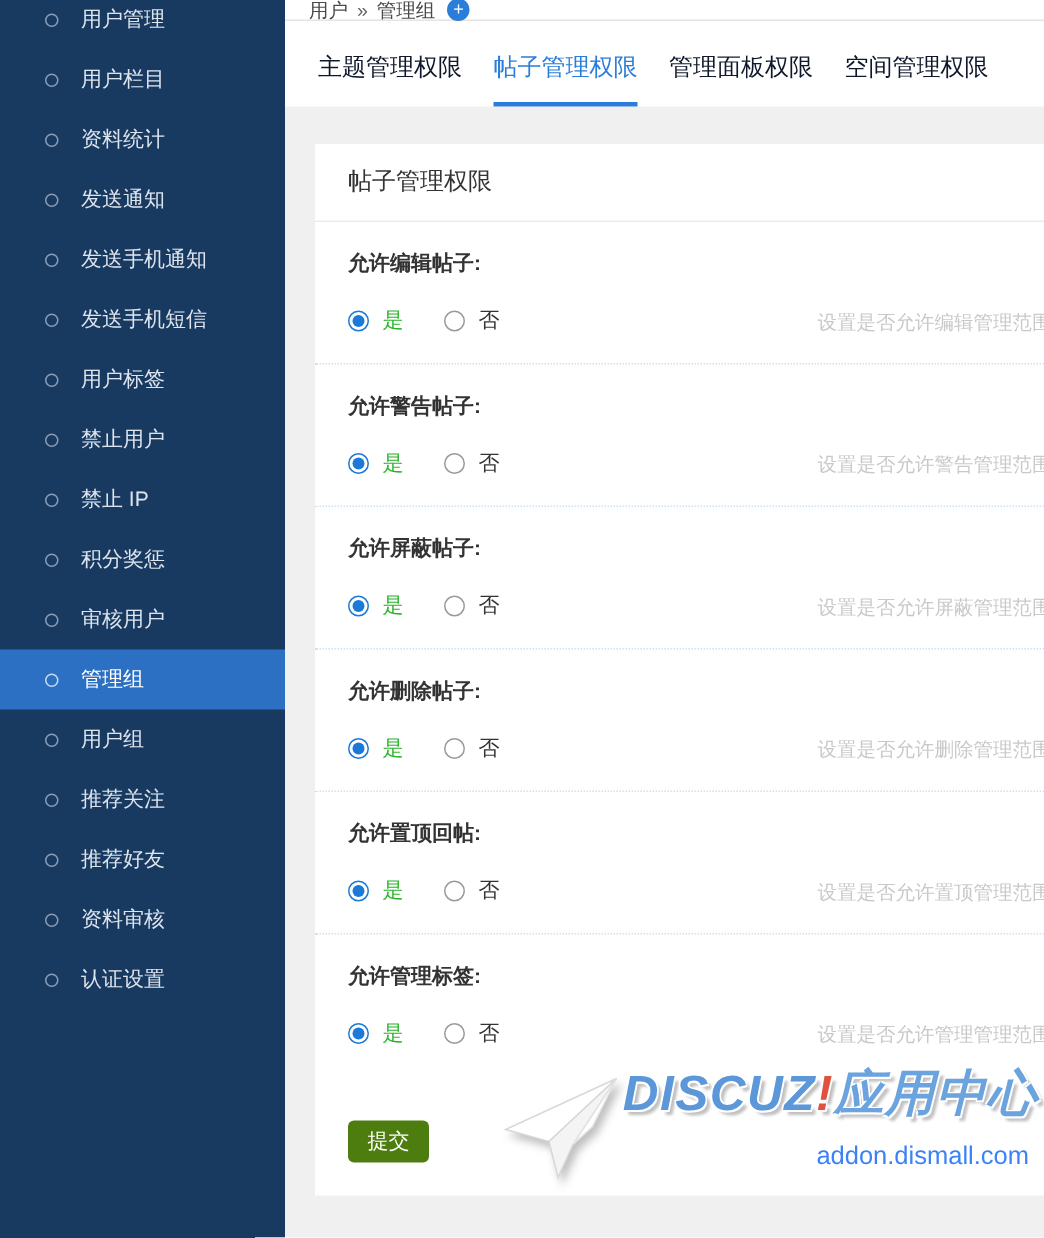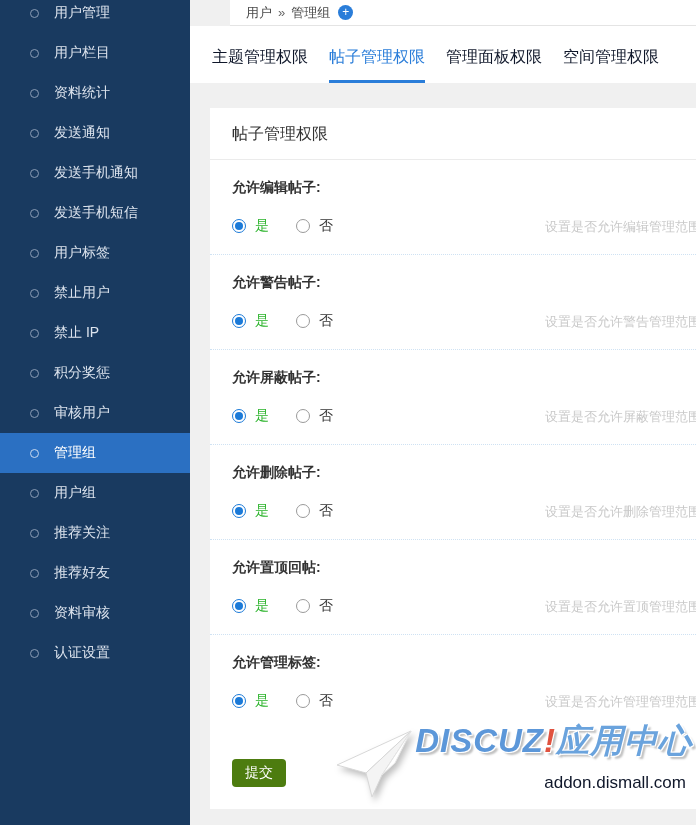--- a/index.html
+++ b/index.html
@@ -23,22 +23,22 @@
   .side-dot {
     width:9px; height:9px; border:1px solid #8a9cb5; border-radius:50%;
     margin-right:15px; flex:0 0 auto;
   }
   .side-item.active .side-dot { border-color:#c9d9ef; }
 
   
   .main { position:absolute; left:190px; top:0; width:506px; height:825px; }
 
   .crumb-bar {
-    height:26px; background:#ffffff; border-bottom:1px solid #e4e4e4;
-    display:flex; align-items:center; padding-left:16px; font-size:13px; color:#4a4a4a;margin-left:40px;
+    height:14px; background:#ffffff; border-bottom:1px solid #e4e4e4;
+    display:flex; align-items:center; padding-left:16px; font-size:13px; color:#4a4a4a;
   }
   .crumb-sep { margin:0 6px; color:#666; }
   .crumb-add {
     width:15px; height:15px; border-radius:50%; background:#2a7dd9; color:#fff;
     font-size:12px; line-height:14px; text-align:center; margin-left:8px; cursor:pointer;
   }
 
   .tab-bar {
     height:57px; background:#ffffff; display:flex; align-items:flex-end; padding-left:22px;
   }
@@ -87,21 +87,21 @@
   .wm-plane { margin:14px 2px 0 0; filter:drop-shadow(3px 4px 3px rgba(0,0,0,0.25)); }
   .wm-text { text-align:right; }
   .wm-line1 {
     font-size:33px; font-style:italic; font-weight:bold; letter-spacing:1px;
     color:#5c97d9; white-space:nowrap; line-height:1.1;
     text-shadow:-1px -1px 0 #fff, 1px -1px 0 #fff, -1px 1px 0 #fff, 1px 1px 0 #fff, 3px 3px 2px rgba(0,0,0,0.25);
   }
   .wm-exclaim { color:#e0523f; }
   .wm-suffix { color:#6aa3dd; font-weight:bold; }
   .wm-line2 {
-    font-size:17px; color:#0f172a; margin-top:13px; padding-right:6px;
+    font-size:17px; color:#3b82f6; margin-top:13px; padding-right:6px;
     text-shadow:1px 1px 1px rgba(255,255,255,0.9);
   }
 </style>
 </head>
 <body>
 
 <aside class="sidebar">
   <ul class="side-list" id="side-list">
   <li class="side-item">
     <span class="side-dot"></span>

